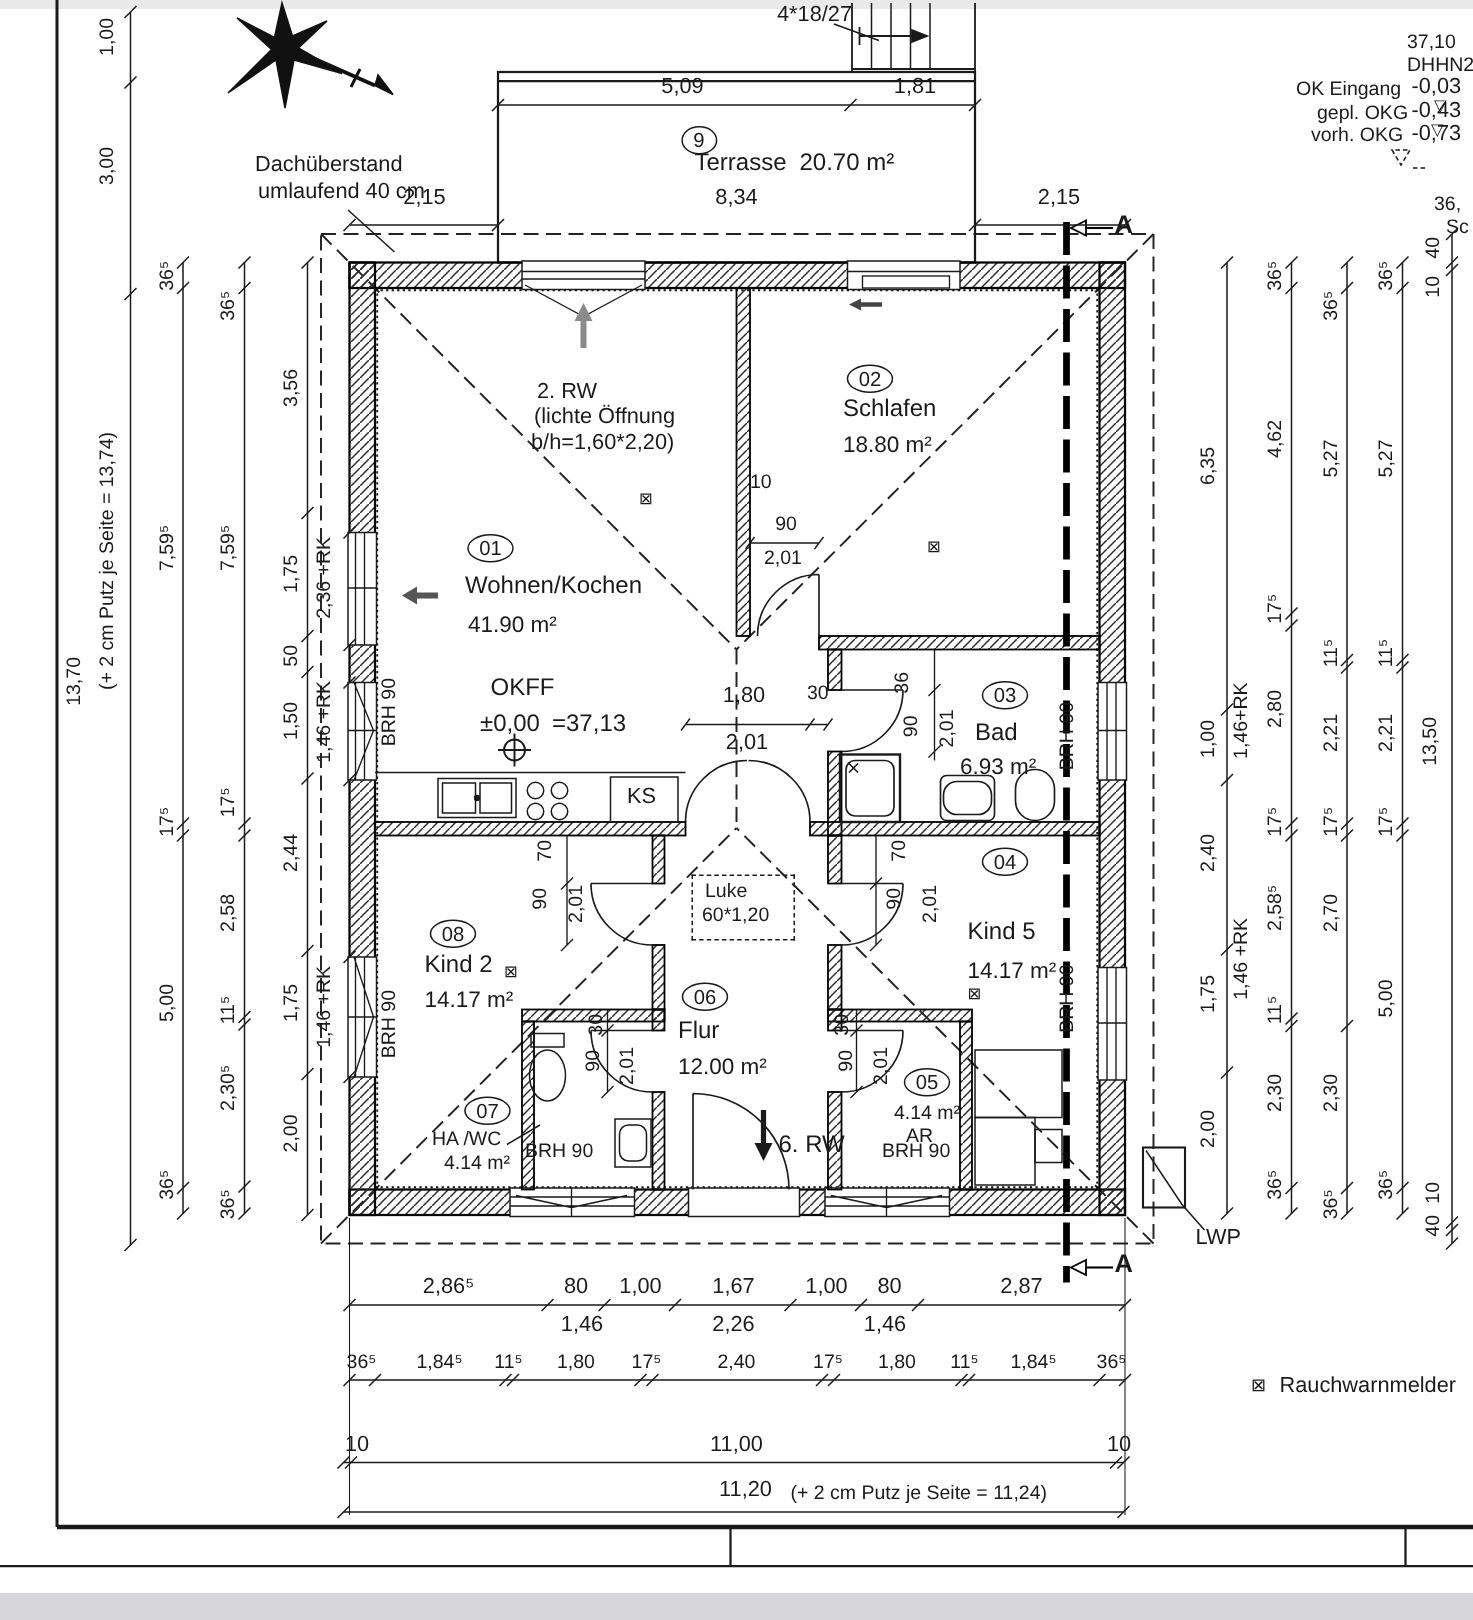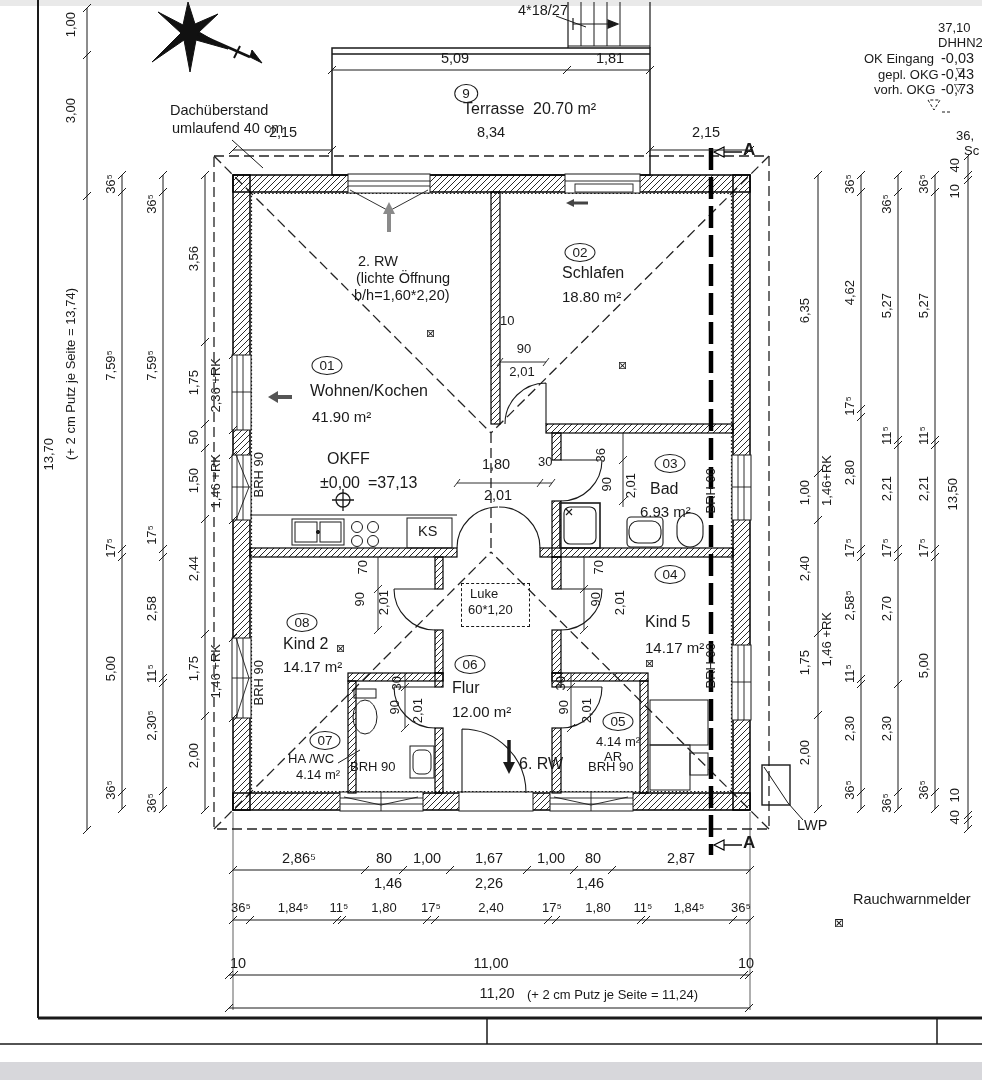--- a/index.html
+++ b/index.html
@@ -453,16 +453,16 @@
 <span class="t v" style="left:554px;top:676px">30</span>
 <span class="t v" style="left:557px;top:700px">90</span>
 <span class="t v" style="left:580px;top:698px">2,01</span>
 
 <span class="t sym" style="left:426px;top:328px">⊠</span>
 <span class="t sym" style="left:618px;top:360px">⊠</span>
 <span class="t sym" style="left:336px;top:643px">⊠</span>
 <span class="t sym" style="left:645px;top:658px">⊠</span>
 
 <span class="t" style="left:834px;top:917px;font-size:12px">⊠</span>
-<span class="t big" style="left:853px;top:892px">Rauchwarnmelder</span>
+<span class="t big" style="left:853px;top:917px">Rauchwarnmelder</span>
 <span class="t big" style="left:988px;top:1022px">H/B</span>
 
 </div>
 
 </body></html>

